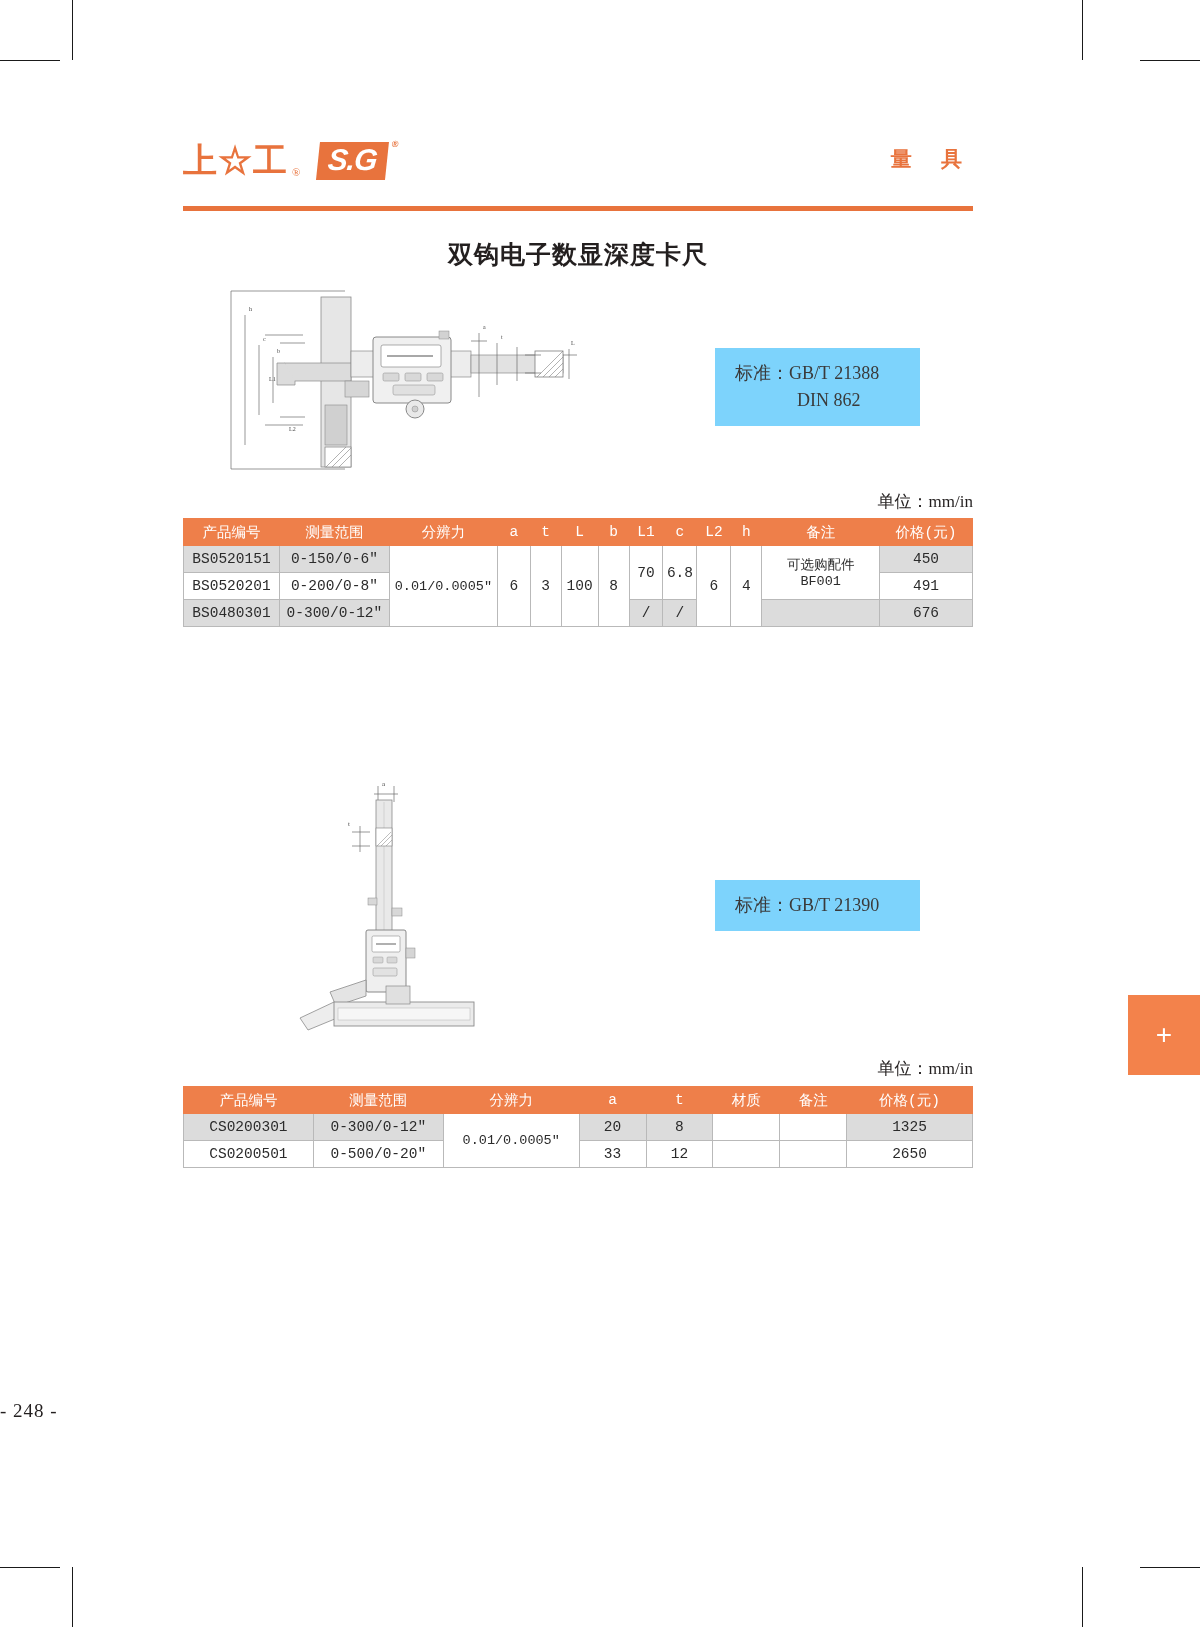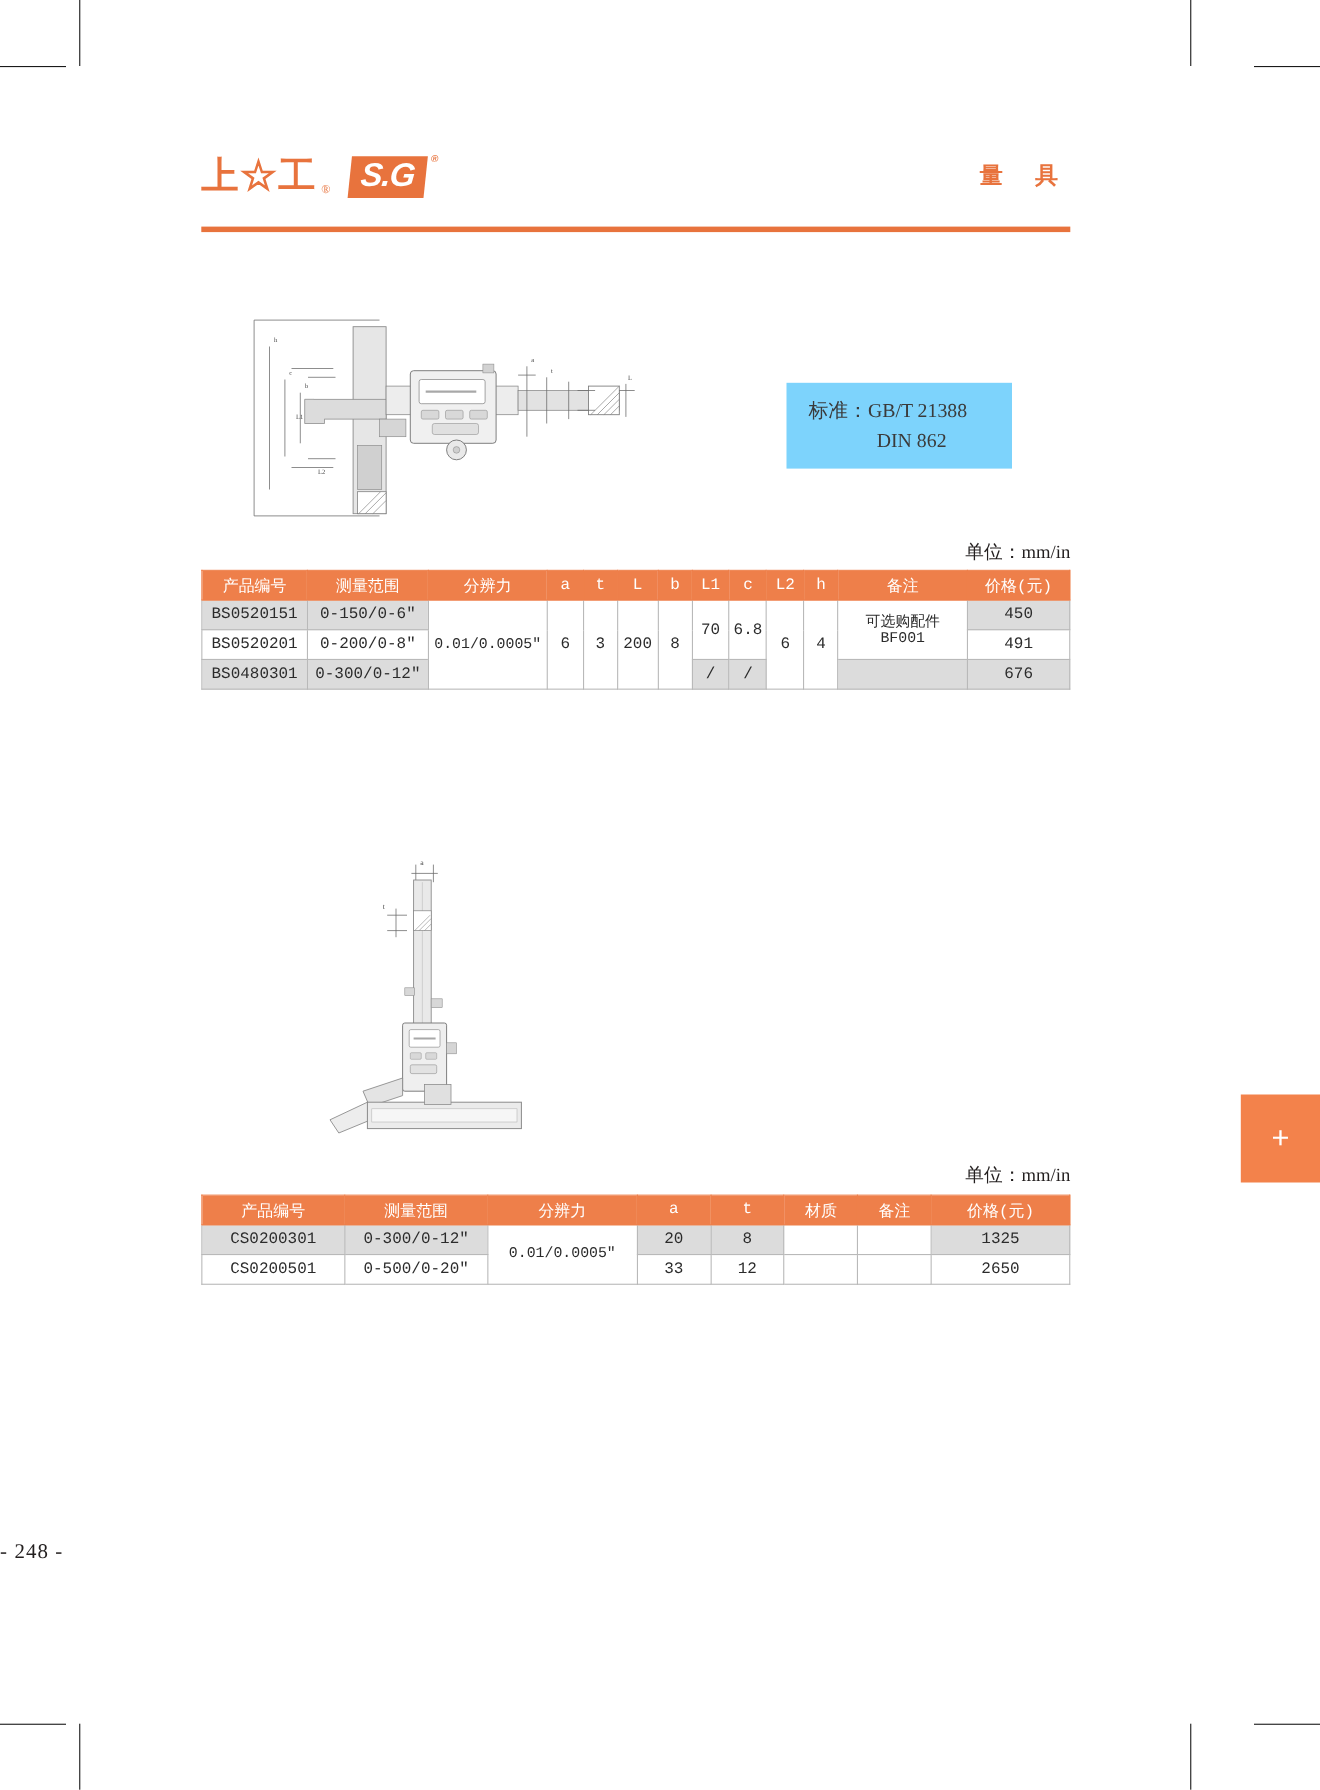--- a/index.html
+++ b/index.html
@@ -137,20 +137,21 @@
       </div>
       <div class="logo-sg">
         <span>S.G</span>
         <span class="logo-sg-reg">®</span>
       </div>
     </div>
     <div class="header-right">量 具</div>
     <div class="header-rule"></div>
   </div>
 
+  <div class="section-title" style="top:238px;">双钩电子数显深度卡尺</div>
 
   <div class="fig" style="left:225px; top:285px; width:360px; height:190px;">
     <svg width="360" height="190" viewBox="0 0 360 190">
       <g stroke="#6b6b6b" stroke-width="0.7" fill="none">
 
         <line x1="6" y1="6" x2="6" y2="184"></line>
         <line x1="6" y1="6" x2="120" y2="6"></line>
         <line x1="6" y1="184" x2="120" y2="184"></line>
         <line x1="20" y1="30" x2="20" y2="160"></line>
         <line x1="34" y1="60" x2="34" y2="130"></line>
@@ -248,21 +249,21 @@
         <th style="width:93px;">价格(元)</th>
       </tr>
     </thead>
     <tbody>
       <tr>
         <td class="shade">BS0520151</td>
         <td class="shade">0-150/0-6"</td>
         <td class="plain small" rowspan="3">0.01/0.0005"</td>
         <td class="plain" rowspan="3">6</td>
         <td class="plain" rowspan="3">3</td>
-        <td class="plain" rowspan="3">200</td>
+        <td class="plain" rowspan="3">100</td>
         <td class="plain" rowspan="3">8</td>
         <td class="plain" rowspan="2">70</td>
         <td class="plain" rowspan="2">6.8</td>
         <td class="plain" rowspan="3">6</td>
         <td class="plain" rowspan="3">4</td>
         <td class="plain small" rowspan="2">
           <div>可选购配件</div>
           <div>BF001</div>
         </td>
         <td class="shade">450</td>
@@ -325,20 +326,23 @@
         <rect x="48" y="228" width="132" height="12" fill="#f6f6f6" stroke="#b4b4b4" stroke-width="0.5"></rect>
         <rect x="96" y="206" width="24" height="18" fill="#e0e0e0" stroke="#8a8a8a" stroke-width="0.7"></rect>
       </g>
       <g font-family="Liberation Serif, serif" font-size="7" fill="#4a4a4a">
         <text x="92" y="6">a</text>
         <text x="58" y="46">t</text>
       </g>
     </svg>
   </div>
 
+  <div class="std-box" style="left:715px; top:880px; width:205px;">
+    <div><span>标准：</span><span>GB/T 21390</span></div>
+  </div>
 
   <div class="unit-label" style="top:1057px;">单位：mm/in</div>
 
   <table class="spec" style="top:1086px;">
     <thead>
       <tr>
         <th style="width:130px;">产品编号</th>
         <th style="width:130px;">测量范围</th>
         <th style="width:136px;">分辨力</th>
         <th style="width:67px;">a</th>

